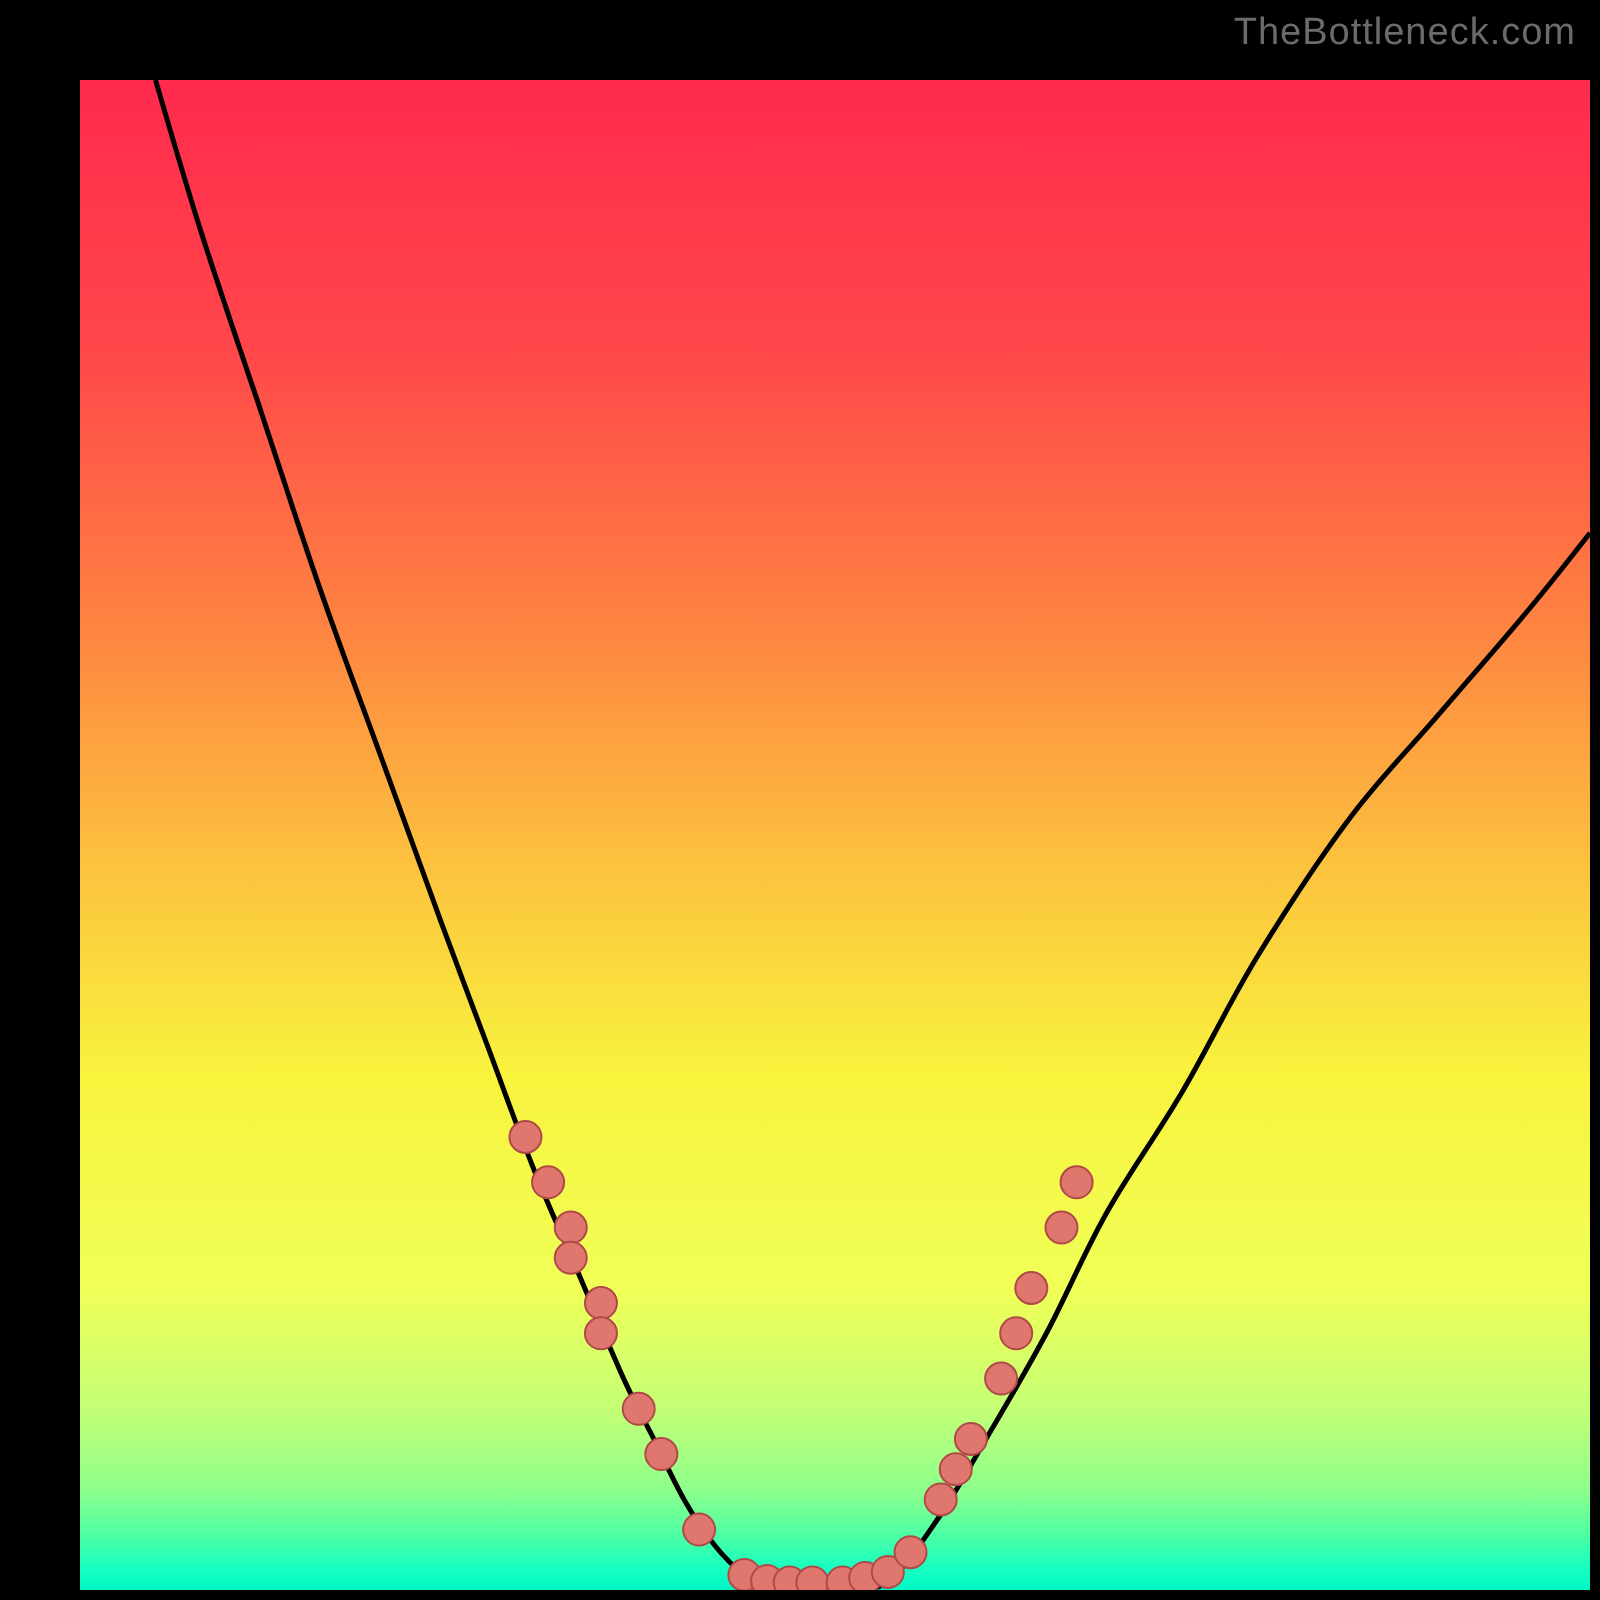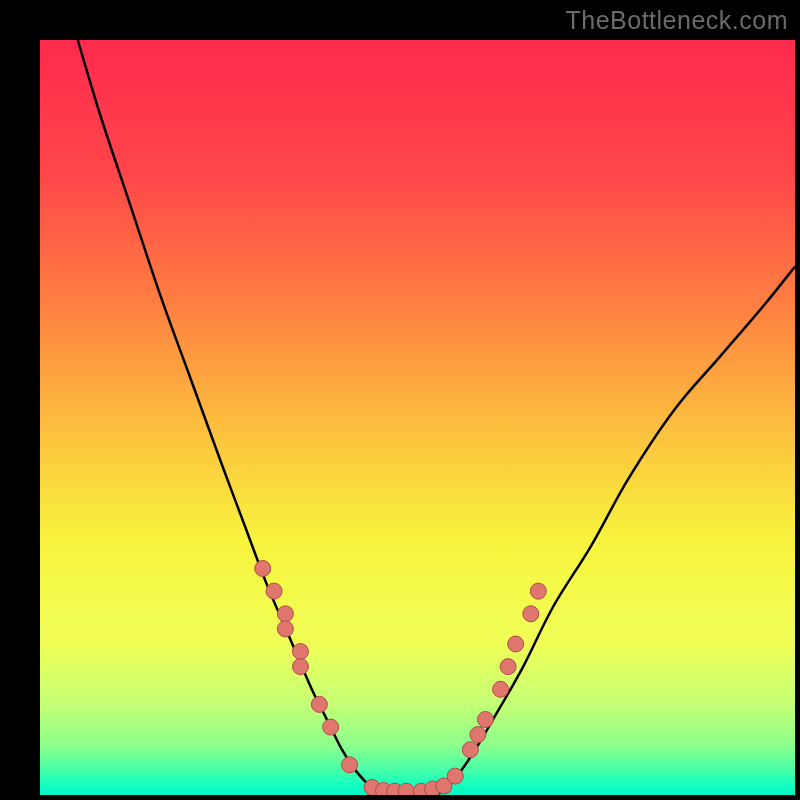--- a/index.html
+++ b/index.html
@@ -30,21 +30,21 @@
     left: 0;
     top: 0;
     width: 100%;
     height: 100%;
   }
   .watermark {
     position: absolute;
     top: 6px;
     right: 12px;
     color: #6b6b6b;
-    font-size: 25px;
+    font-size: 19px;
     letter-spacing: 0.5px;
     font-weight: 500;
     user-select: none;
   }
   svg.curve-layer {
     position: absolute;
     left: 0;
     top: 0;
     width: 100%;
     height: 100%;

